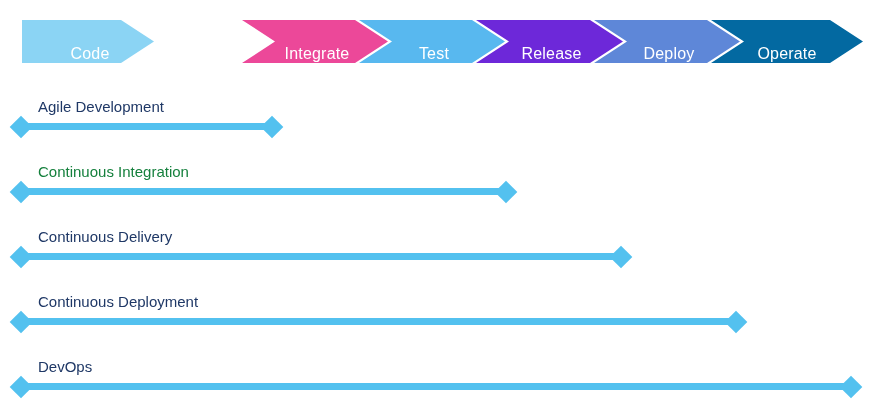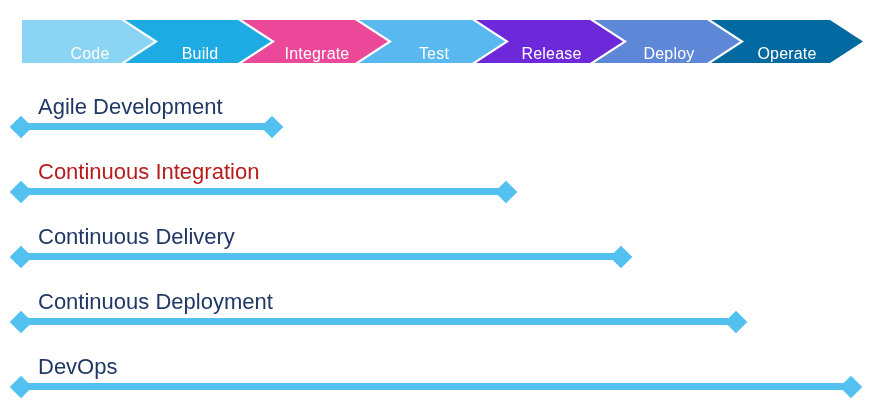--- a/index.html
+++ b/index.html
@@ -44,21 +44,21 @@
   .row { position: absolute; left: 0; width: 875px; height: 48px; }
   .r0 { top: 97px; }
   .r1 { top: 162px; }
   .r2 { top: 227px; padding-left: 37px; }
   .r3 { top: 292px; }
   .r4 { top: 357px; }
   .row-label {
     position: absolute;
     left: 38px;
     top: 0;
-    font-size: 22px;
+    font-size: 15px;
     line-height: 20px;
     white-space: nowrap;
   }
   .row-line {
     position: absolute;
     left: 21px;
     top: 26px;
     height: 7px;
   }
   .diamond {
@@ -72,23 +72,20 @@
 </style>
 </head>
 <body>
 
 <div class="canvas">
 
   <div class="pipeline">
     <div class="chevron first c0" style="background: rgb(139, 212, 244); color: rgb(255, 255, 255);">
       <span>Code</span>
     </div>
-    <div class="chevron c1" style="background: rgb(30, 171, 228); color: rgb(255, 255, 255);">
-      <span>Build</span>
-    </div>
     <div class="chevron c2" style="background: #ec4899; color: rgb(255, 255, 255);">
       <span>Integrate</span>
     </div>
     <div class="chevron c3" style="background: rgb(88, 184, 239); color: rgb(255, 255, 255);">
       <span>Test</span>
     </div>
     <div class="chevron c4" style="background: #6d28d9; color: rgb(255, 255, 255);">
       <span>Release</span>
     </div>
     <div class="chevron c5" style="background: rgb(94, 135, 216); color: rgb(255, 255, 255);">
@@ -100,21 +97,21 @@
   </div>
 
   <div class="row r0">
     <div class="row-label" style="color: rgb(31, 56, 102);">Agile Development</div>
     <div class="row-line" style="background: rgb(83, 193, 239); width: 251px;"></div>
     <span class="diamond dleft" style="background: rgb(83, 193, 239);"></span>
     <span class="diamond dright" style="background: rgb(83, 193, 239); left: 264px;"></span>
   </div>
 
   <div class="row r1">
-    <div class="row-label" style="color: #b91c1c;">Continuous Integration</div>
+    <div class="row-label" style="color: #15803d;">Continuous Integration</div>
     <div class="row-line" style="background: rgb(83, 193, 239); width: 485px;"></div>
     <span class="diamond dleft" style="background: rgb(83, 193, 239);"></span>
     <span class="diamond dright" style="background: rgb(83, 193, 239); left: 498px;"></span>
   </div>
 
   <div class="row r2">
     <div class="row-label" style="color: rgb(31, 56, 102);">Continuous Delivery</div>
     <div class="row-line" style="background: rgb(83, 193, 239); width: 600px;"></div>
     <span class="diamond dleft" style="background: rgb(83, 193, 239);"></span>
     <span class="diamond dright" style="background: rgb(83, 193, 239); left: 613px;"></span>

